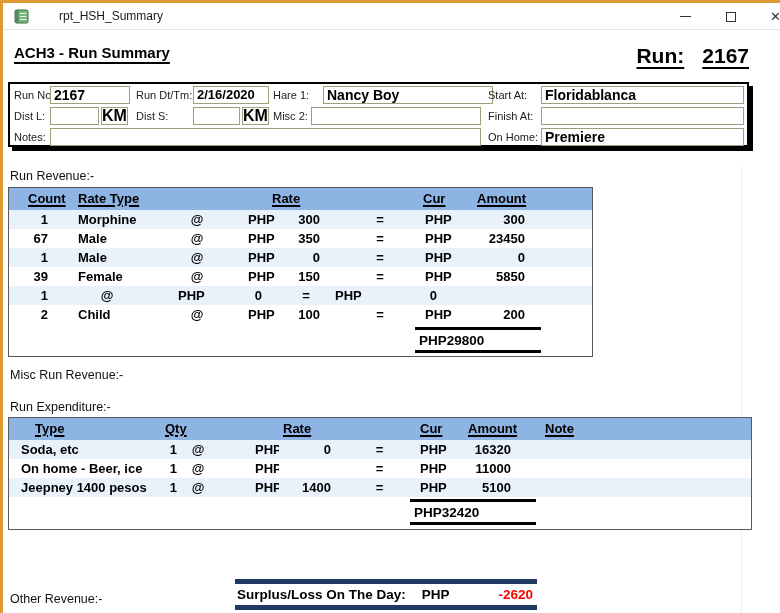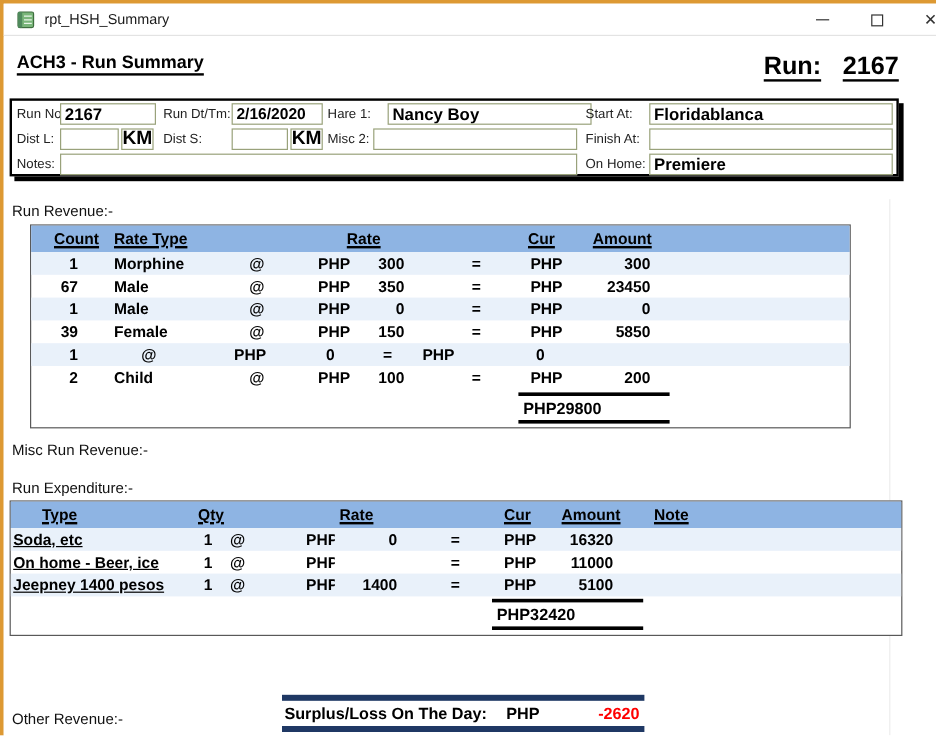--- a/index.html
+++ b/index.html
@@ -4,21 +4,21 @@
 <style>
   html,body{margin:0;padding:0;background:#fff;}
   *{box-sizing:border-box;}
   .window{
     position:relative;width:780px;height:613px;overflow:hidden;background:#fff;
     border-top:3px solid #dd9933;border-left:3px solid #dd9933;
     font-family:"Liberation Sans",sans-serif;color:#000;
   }
   
   .titlebar{position:relative;height:27px;display:flex;align-items:center;
-    padding-left:11px;border-bottom:1px solid #e3e3e3;background:#fff;}
+    padding-left:11px;border-bottom:1px solid #e3e3e3;background:#fff;gap:22px;}
   .app-icon{width:15px;height:15px;margin-right:8px;display:inline-block;}
   .title-text{font-size:12px;color:#1a1a1a;}
   .controls{position:absolute;right:-18px;top:0;height:27px;display:flex;}
   .ctrl{width:45px;height:27px;display:flex;align-items:center;justify-content:center;color:#333;cursor:default;}
   .min-glyph{width:11px;height:0;border-top:1.5px solid #333;display:block;}
   .max-glyph{width:10px;height:10px;border:1.2px solid #333;display:block;}
   .close-glyph{font-size:13px;line-height:13px;color:#333;}
   
   .report{position:absolute;left:0;top:28px;width:777px;height:582px;background:#fff;}
   .page-edge{position:absolute;left:738px;top:135px;width:1px;height:447px;background:#ededed;}
@@ -47,21 +47,21 @@
   .cell{overflow:hidden;white-space:nowrap;}
   .rev-row{grid-template-columns:43px 110px 70px 45px 58px 90px 48px 88px 1fr;}
   .rev-row .c1{text-align:right;padding-right:4px;}
   .rev-row .c2{padding-left:26px;}
   .rev-row .c3{text-align:center;}
   .rev-row .c4{padding-left:16px;}
   .rev-row .c5{text-align:right;padding-right:15px;}
   .rev-row .c6{text-align:center;}
   .rev-row .c8{text-align:right;padding-right:36px;}
   .exp-row{grid-template-columns:150px 18px 42px 60px 60px 81px 48px 81px 1fr;}
-  .exp-row .c1{padding-left:2px;text-decoration:underline;}
+  .exp-row .c1{padding-left:12px;}
   .exp-row .c2{text-align:right;}
   .exp-row .c3{text-align:center;}
   .exp-row .c4{padding-left:36px;}
   .exp-row .c5{text-align:right;padding-right:8px;}
   .exp-row .c6{text-align:center;}
   .exp-row .c8{text-align:right;padding-right:38px;}
   
   .total-block{position:absolute;width:126px;}
   .total-line{height:0;border-top:3px solid #000;}
   .total-row{height:20px;display:flex;align-items:center;font-size:13.5px;font-weight:bold;}
@@ -134,21 +134,21 @@
       <span class="flabel" style="left:478px;top:24px">Finish At:</span>
       <span class="ffield" style="left:531px;top:23px;width:203px"></span>
 
       <span class="flabel" style="left:4px;top:45px">Notes:</span>
       <span class="ffield" style="left:40px;top:44px;width:431px"></span>
       <span class="flabel" style="left:478px;top:45px">On Home:</span>
       <span class="ffield big" style="left:531px;top:44px;width:203px">Premiere</span>
     </div>
 
     <div class="sec-label" style="top:138px">Run Revenue:-</div>
-    <div class="table" style="left:22px;top:156px;width:684px;height:170px">
+    <div class="table" style="left:5px;top:156px;width:585px;height:170px">
       <div class="thead">
         <span style="left:19px">Count</span>
         <span style="left:69px">Rate Type</span>
         <span style="left:263px">Rate</span>
         <span style="left:414px">Cur</span>
         <span style="left:468px">Amount</span>
       </div>
       <div id="rev-rows">
           <div class="trow rev-row">
             <span class="cell c1">1</span>

